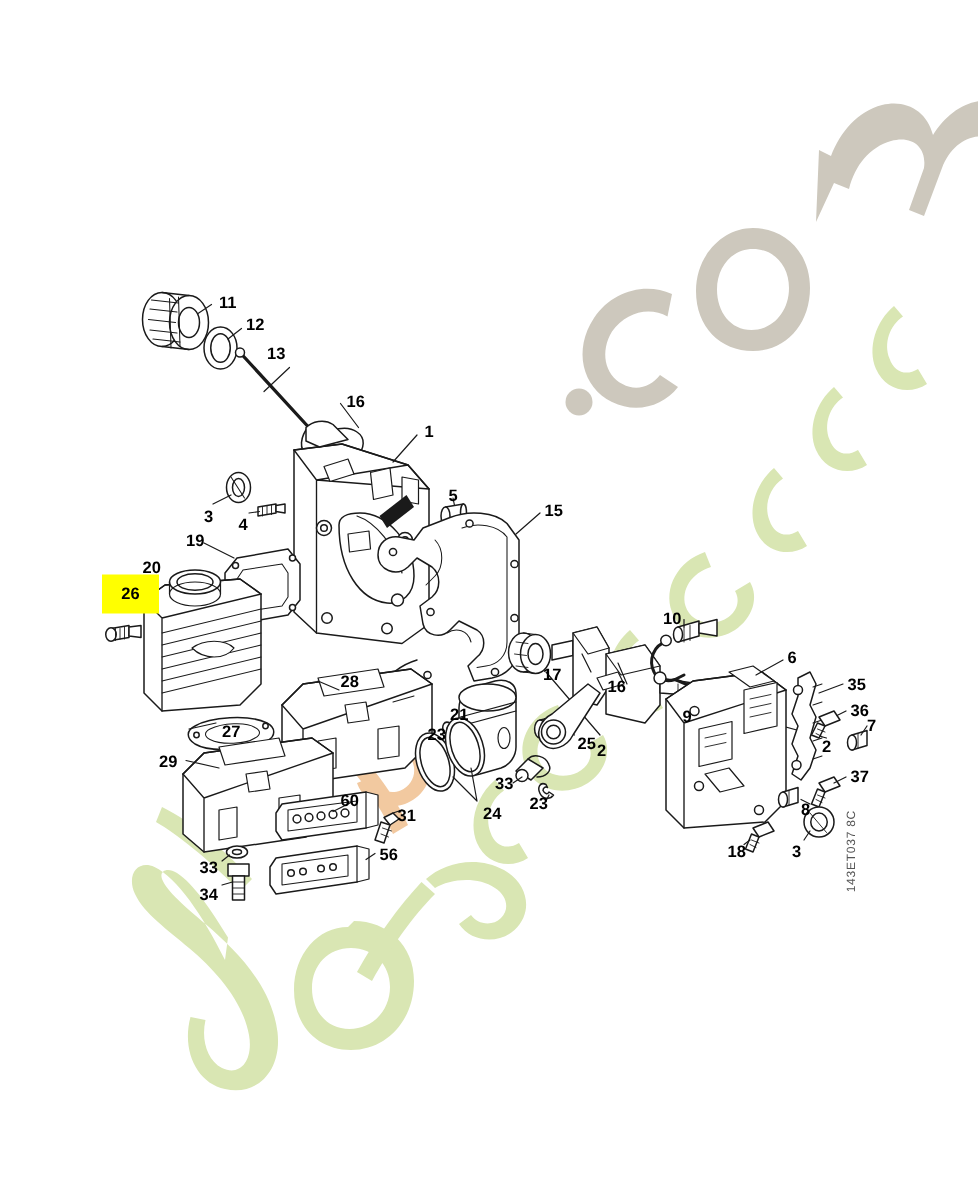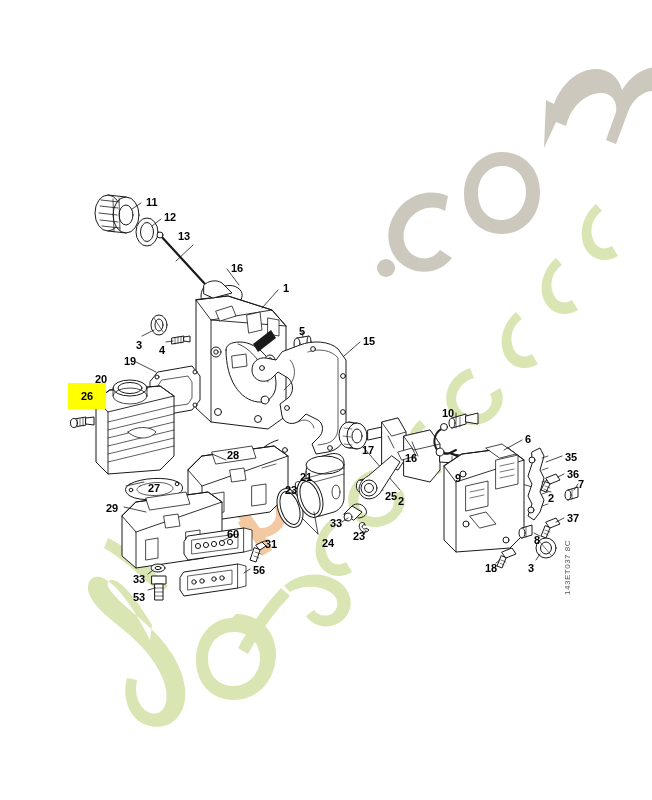--- a/index.html
+++ b/index.html
@@ -583,18 +583,18 @@
       <div class="callout" style="left: 330px; top: 518px;">33</div>
       <div class="callout" style="left: 322px; top: 538px;">24</div>
       <div class="callout" style="left: 385px; top: 491px;">25</div>
       <div class="callout" style="left: 112px; top: 483px; margin-left: 36px;">27</div>
       <div class="callout" style="left: 195px; top: 450px; margin-left: 32px;">28</div>
       <div class="callout" style="left: 106px; top: 503px;">29</div>
       <div class="callout" style="left: 227px; top: 529px;">60</div>
       <div class="callout" style="left: 265px; top: 539px;">31</div>
       <div class="callout" style="left: 253px; top: 565px;">56</div>
       <div class="callout" style="left: 133px; top: 574px;">33</div>
-      <div class="callout" style="left: 133px; top: 592px;">53</div>
+      <div class="callout" style="left: 133px; top: 592px;">34</div>
     </div>
 
   <div id="ref-code">143ET037 8C</div>
 
 </div>
 
 </body></html>

